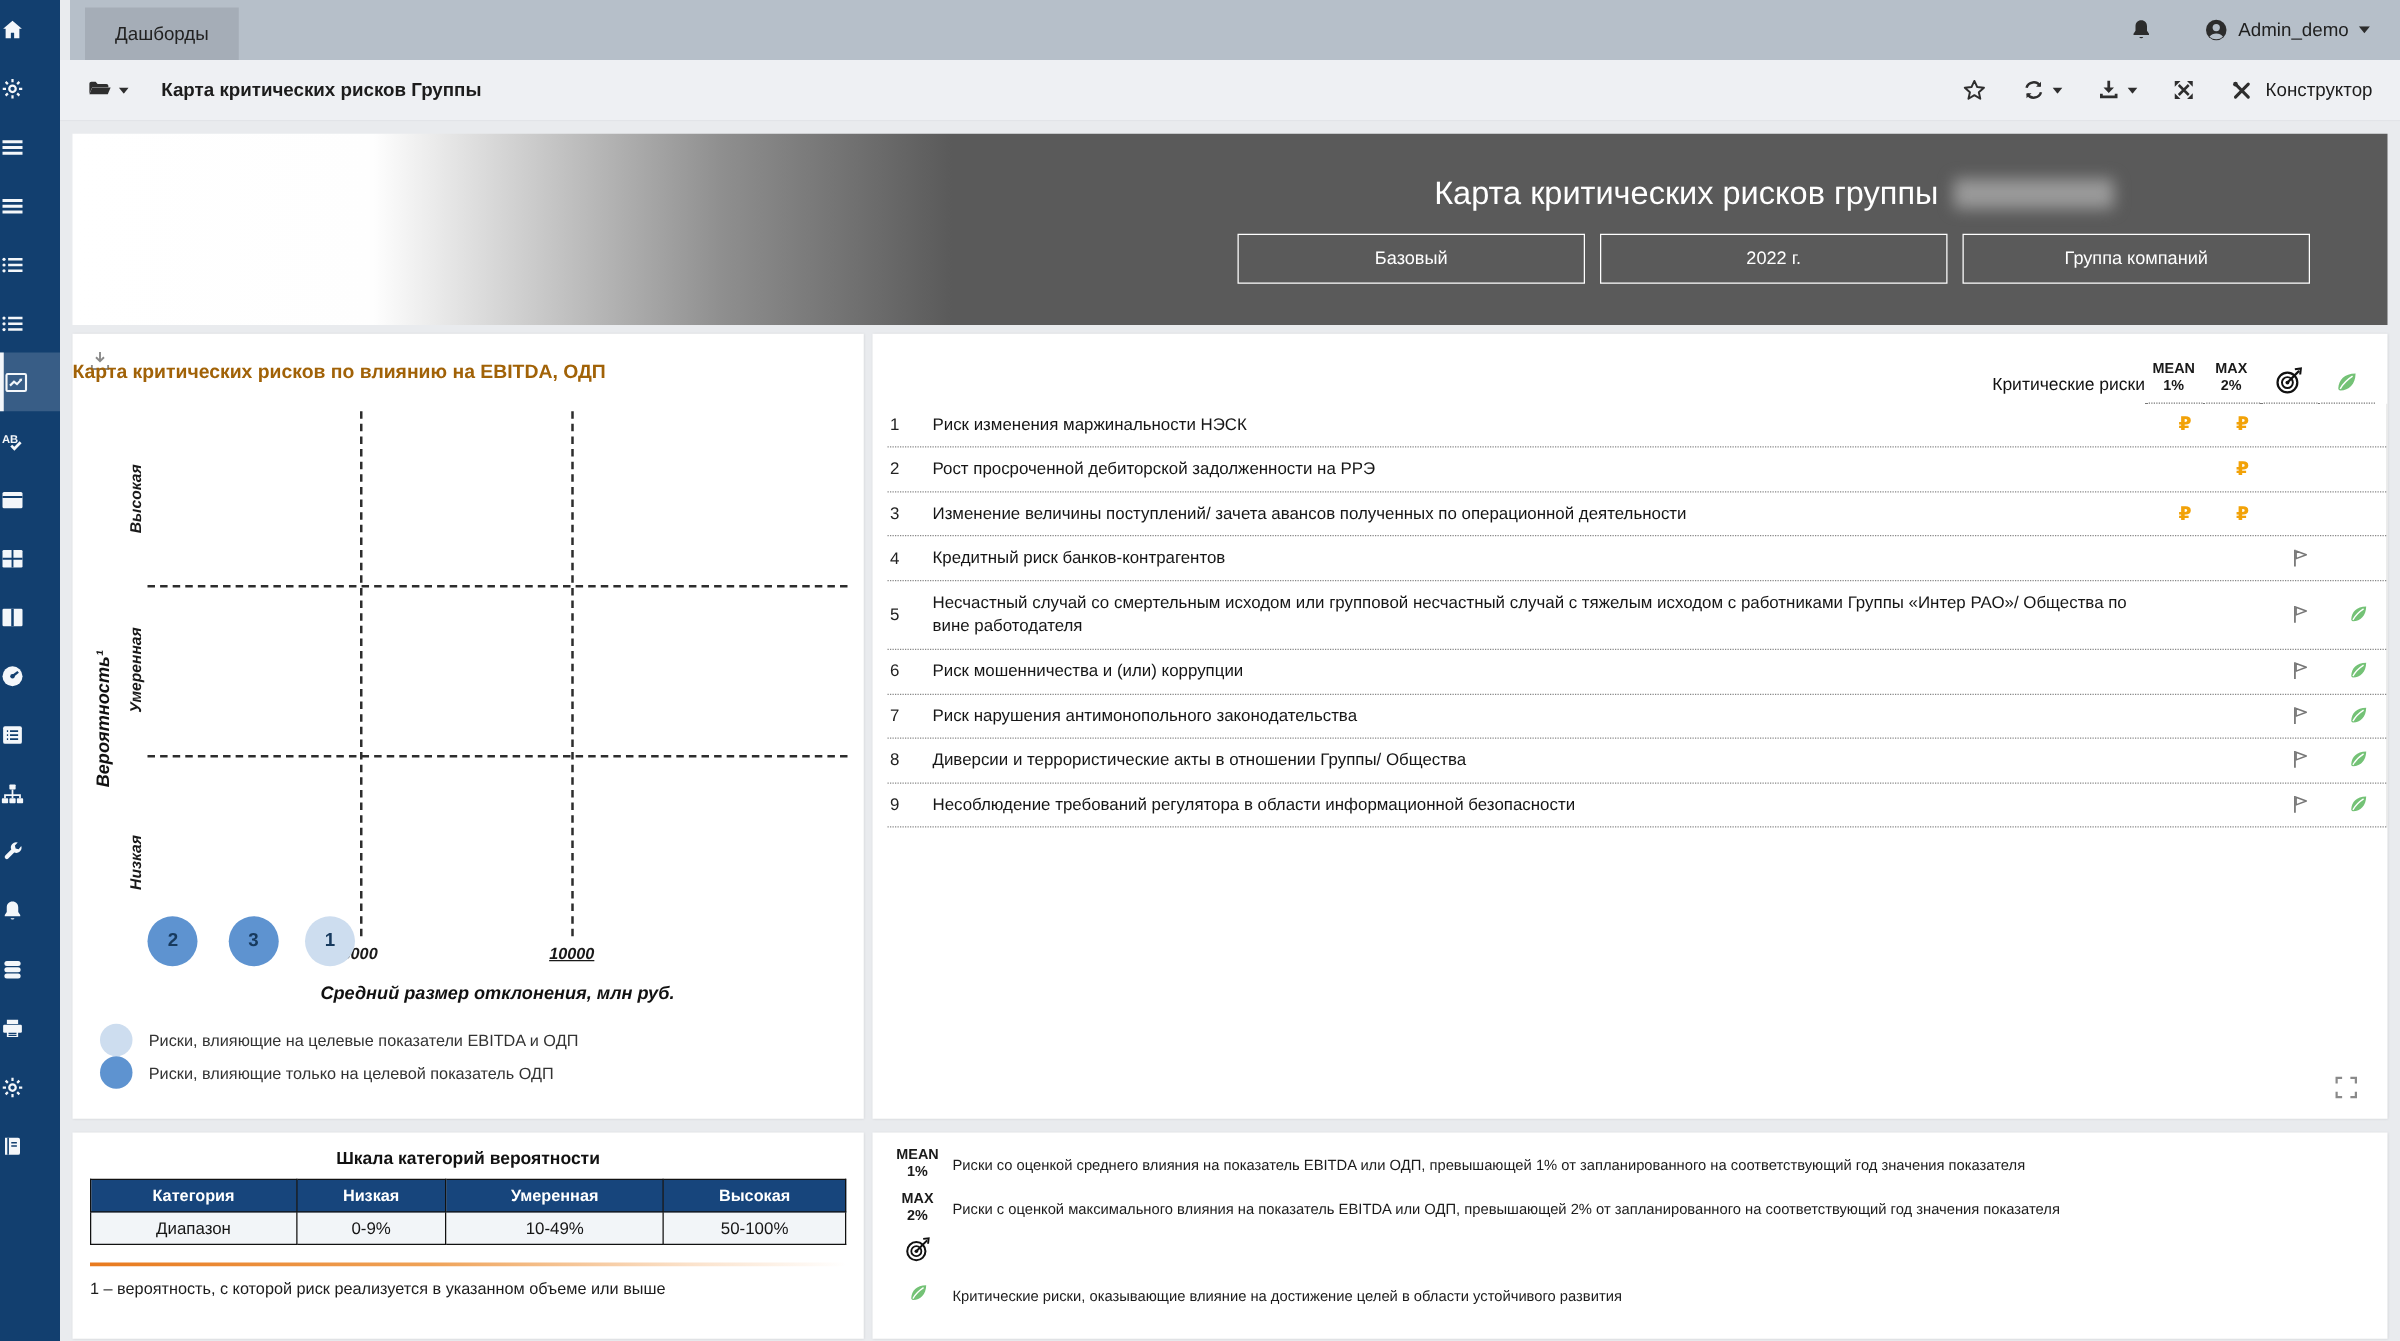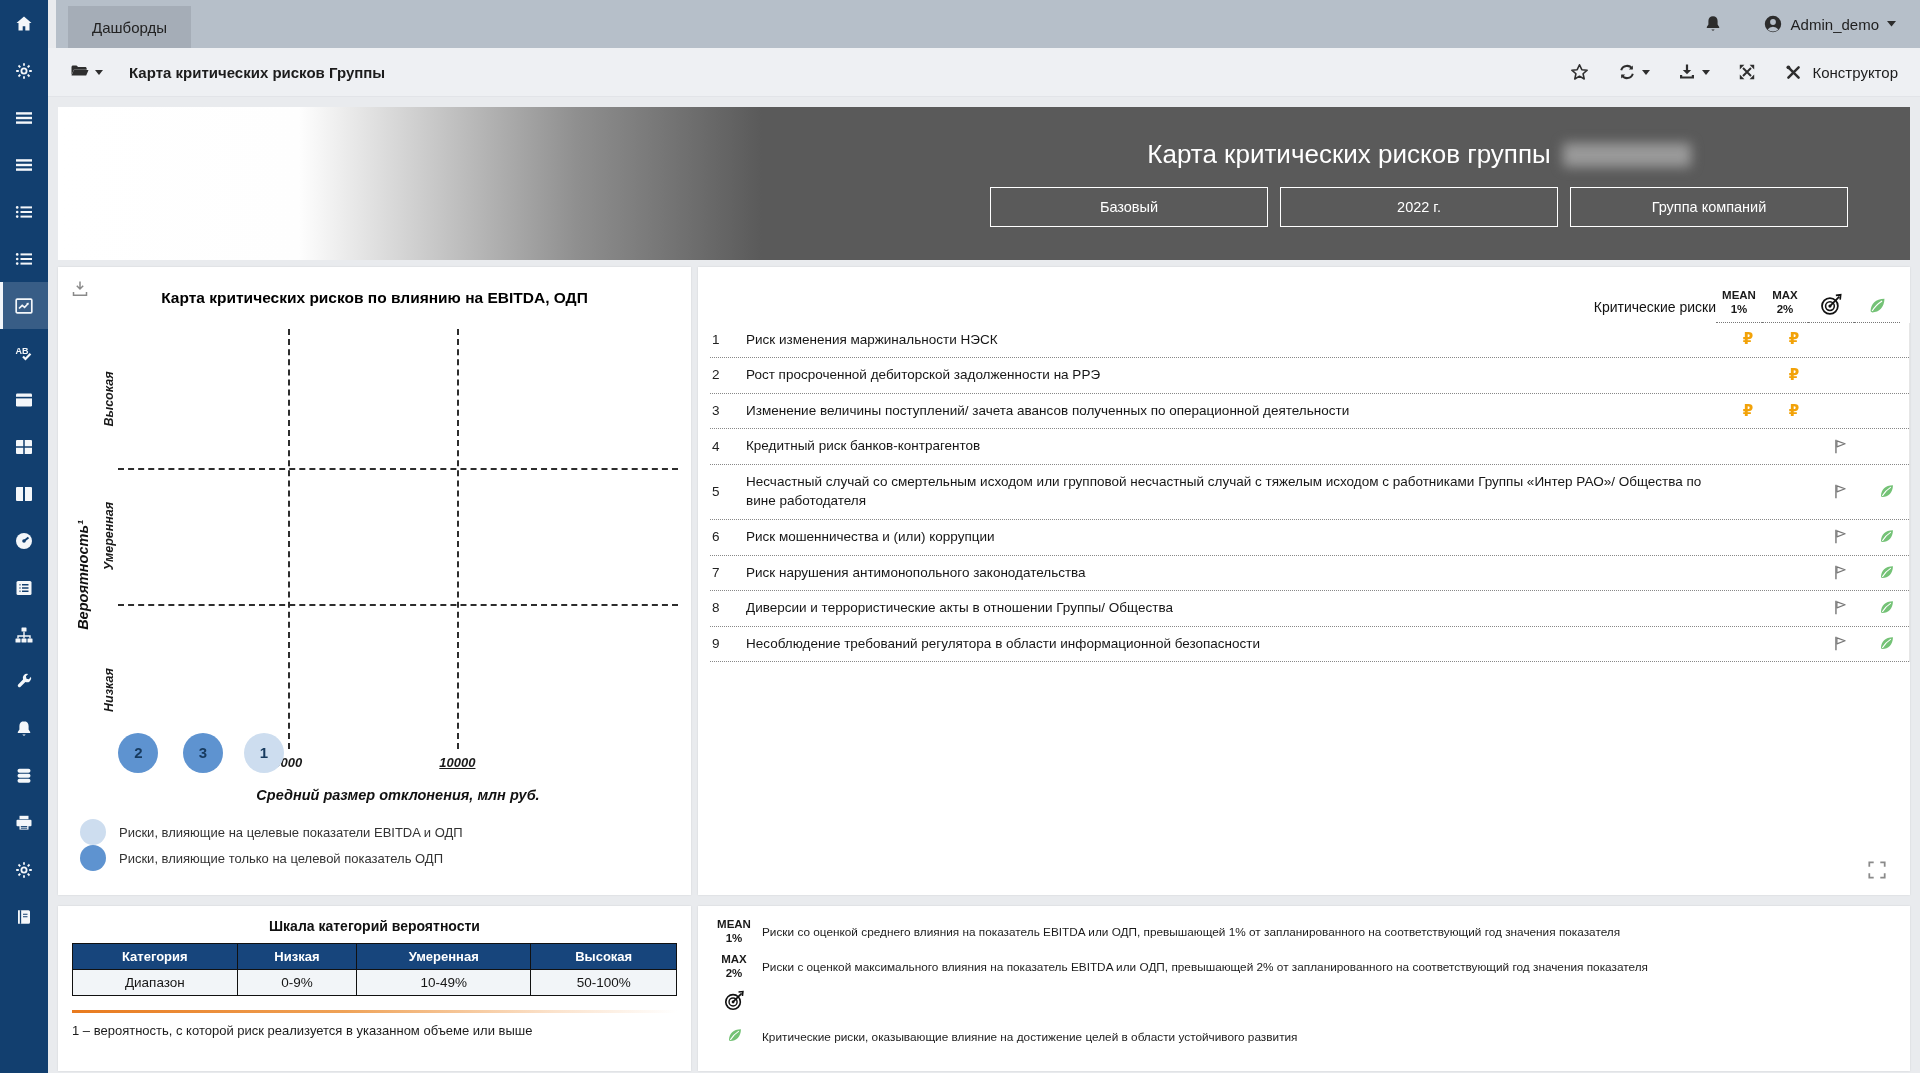--- a/index.html
+++ b/index.html
@@ -1,20 +1,20 @@
 <!DOCTYPE html>
 <html><head>
 <meta charset="utf-8">
 <style>
   *{margin:0;padding:0;box-sizing:border-box}
   html,body{width:1920px;height:1073px;overflow:hidden}
   body{font-family:"Liberation Sans","DejaVu Sans",sans-serif;background:#e9ebee;position:relative;color:#1c1c1c}
   
   .sidebar{position:absolute;left:0;top:0;width:48px;height:1073px;background:#123f6f;z-index:10}
-  .sb-item{width:48px;height:47px;display:flex;align-items:center;justify-content:center;cursor:pointer}
+  .sb-item{width:48px;height:47px;display:flex;align-items:center;cursor:pointer}
   .sb-item.active{background:rgba(255,255,255,.16);border-left:3px solid #f3f6fa;padding-right:3px}
   .sb-item svg{display:block}
   
   .topbar{position:absolute;left:56px;right:0;top:0;height:48px;background:#b6bfc9;display:flex;align-items:flex-end}
   .tab{margin:6px 0 0 12px;height:42px;padding:0 24px;background:#a5adb7;display:flex;align-items:center;font-size:15px;color:#222;cursor:pointer}
   .topbar-right{margin-left:auto;display:flex;align-items:center;gap:40px;padding:0 24px;height:48px}
   .user{display:flex;align-items:center;gap:8px;font-size:15px;color:#1f1f1f;cursor:pointer}
   
   .toolbar{position:absolute;left:48px;right:0;top:48px;height:49px;background:#eef0f3;display:flex;align-items:center;padding:0 22px;border-bottom:1px solid #e2e4e8}
   .tb-folder{display:flex;align-items:center;gap:5px;cursor:pointer}
@@ -30,21 +30,21 @@
   .band-btns{margin-top:17px;display:flex;gap:12px}
   .banner-btn{flex:1;height:40px;border:1px solid #fff;display:flex;align-items:center;justify-content:center;color:#fff;font-size:14.5px;cursor:pointer}
   
   .panel{position:absolute;background:#fff;box-shadow:0 0 2px rgba(0,0,0,.10)}
   .panel-chart{left:58px;top:267px;width:633px;height:628px}
   .panel-risks{left:698px;top:267px;width:1212px;height:628px}
   .panel-scale{left:58px;top:906px;width:633px;height:165px}
   .panel-legend{left:698px;top:906px;width:1212px;height:165px;padding:9px 16px 0 12px}
   
   .chart-dl{position:absolute;left:12px;top:12px;cursor:pointer}
-  .chart-title{position:absolute;top:22px;left:0;right:0;text-align:center;font-weight:700;font-size:15.5px;color:#000000}
+  .chart-title{position:absolute;top:22px;left:0;right:0;font-weight:700;font-size:15.5px;color:#a16207}
   .plot{position:absolute;left:60px;top:62px;width:560px;height:446px}
   .vline{position:absolute;top:0;height:420px;border-left:2px dashed #2d2d2d}
   .hline{position:absolute;left:0;width:100%;border-top:2px dashed #2d2d2d}
   .tick{position:absolute;transform:translateX(-50%);top:426px;font-style:italic;font-weight:700;font-size:13px;color:#1a1a1a}
   .bubble{position:absolute;width:40px;height:40px;border-radius:50%;display:flex;align-items:center;justify-content:center;font-weight:700;font-size:15px;color:#173a5e;cursor:pointer}
   .rot{position:absolute;transform:translate(-50%,-50%) rotate(-90deg);white-space:nowrap}
   .band-lab{font-style:italic;font-weight:700;font-size:12.5px;color:#1a1a1a}
   .ylabel{font-style:italic;font-weight:700;font-size:14.5px;color:#111}
   .xlabel{position:absolute;left:60px;width:560px;top:520px;text-align:center;font-style:italic;font-weight:700;font-size:14.5px;color:#111}
   .chart-legend{position:absolute;left:22px;top:552px;display:flex;flex-direction:column;}

